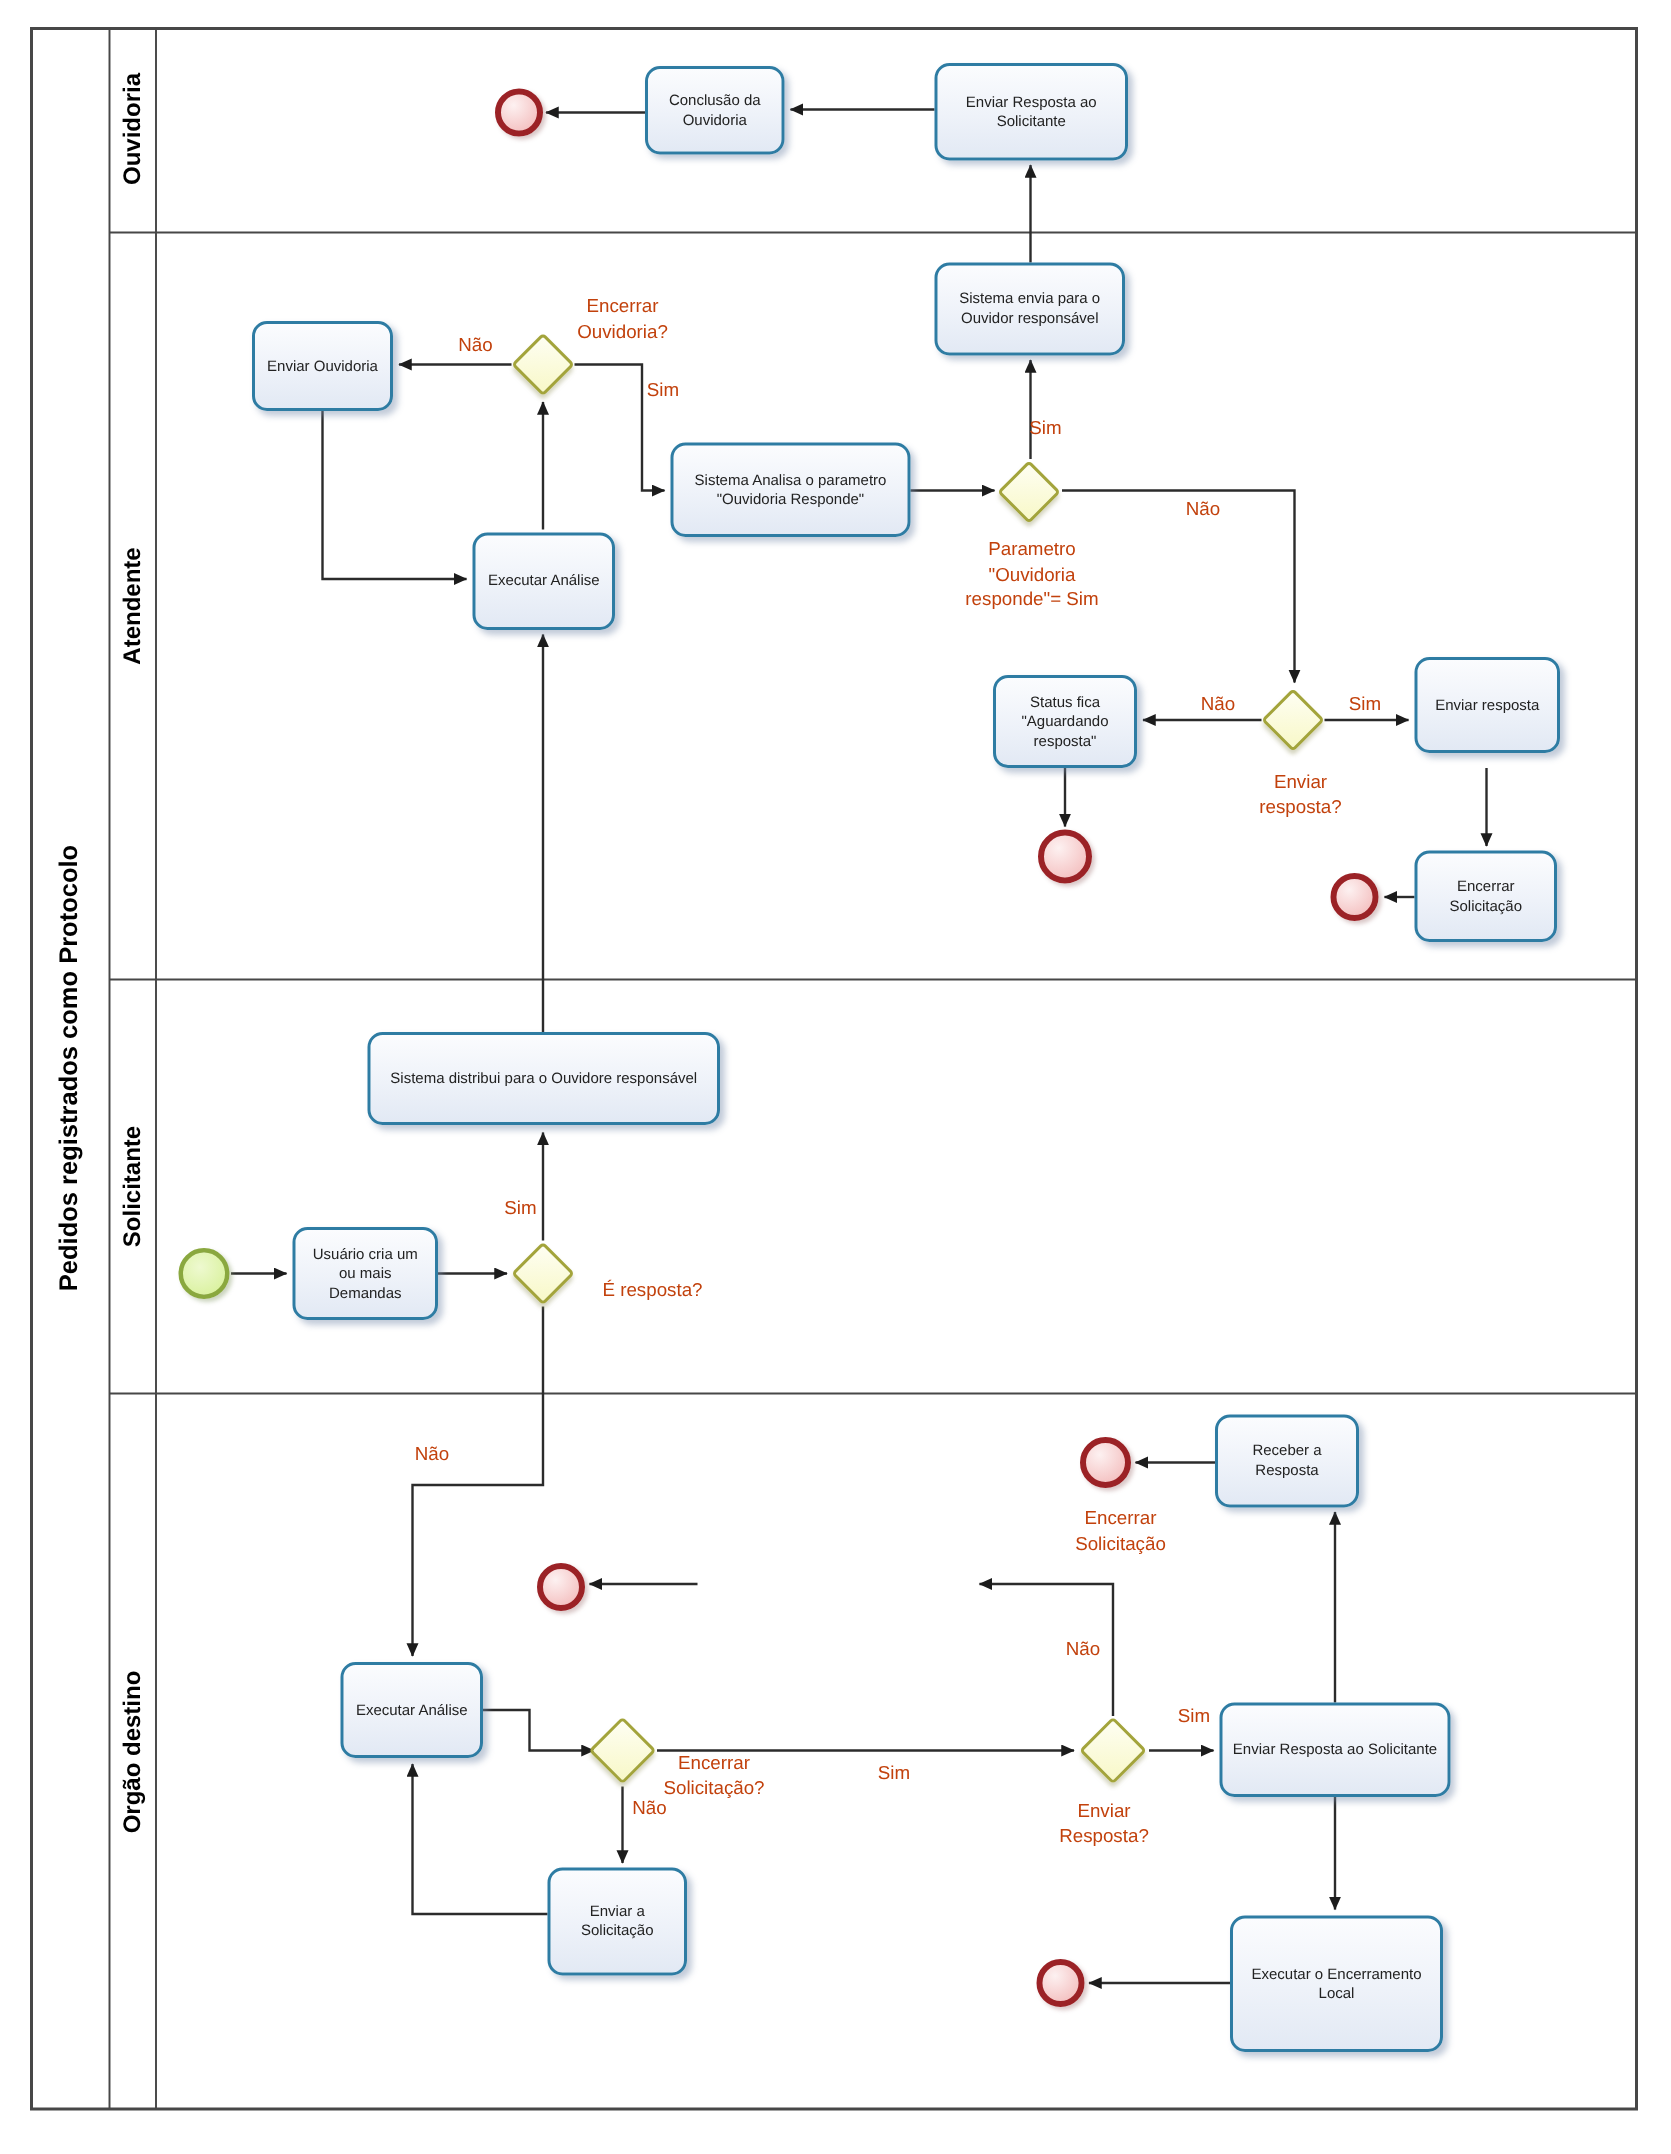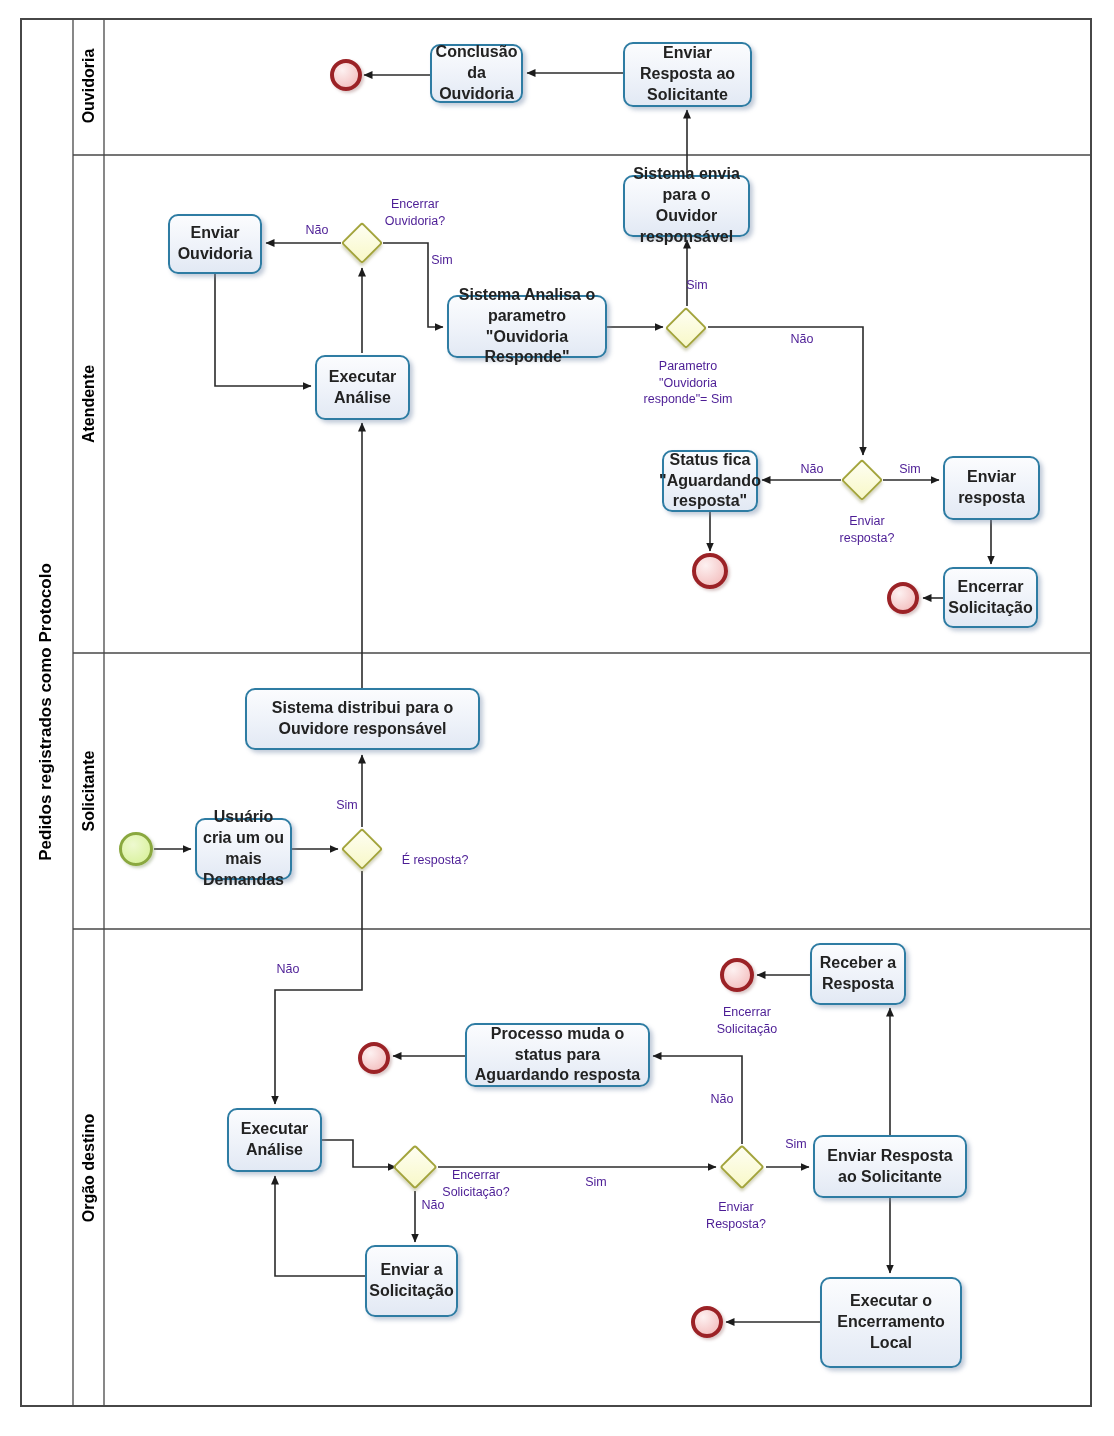--- a/index.html
+++ b/index.html
@@ -3,31 +3,31 @@
 <meta charset="utf-8">
 <style>
   html,body{margin:0;padding:0;background:#fff;}
   #stage{position:relative;width:1114px;height:1436px;background:#fff;overflow:hidden;
          font-family:"Liberation Sans",sans-serif;color:#222;}
   #edges{position:absolute;left:0;top:0;pointer-events:none;}
   .task{position:absolute;box-sizing:border-box;border:2px solid #2e7ca3;border-radius:10px;
         background:linear-gradient(180deg,#fbfcfe 0%,#eef2f9 55%,#e2e9f4 100%);
         box-shadow:3px 3px 4px rgba(120,140,170,.45);
         display:flex;align-items:center;justify-content:center;text-align:center;
-        font-size:16px;line-height:1.3;padding:3px 6px;color:#222;font-weight:bold;}
+        font-size:10px;line-height:1.3;padding:3px 6px;color:#222;}
   .gateway{position:absolute;box-sizing:border-box;width:30px;height:30px;
         border:2px solid #a3a43b;border-radius:3px;
         background:linear-gradient(135deg,#fefef2 0%,#f8f8c8 100%);
         transform:rotate(45deg);box-shadow:2px 2px 3px rgba(160,160,110,.45);}
   .event{position:absolute;box-sizing:border-box;border-radius:50%;}
   .event-end{border:4px solid #9b2226;background:radial-gradient(circle at 35% 30%,#fdf1f1,#f2b6b6);
         box-shadow:2px 2px 3px rgba(170,130,130,.45);}
   .event-start{border:3px solid #8aa83f;background:radial-gradient(circle at 40% 35%,#eef9d0,#d5f093);
         box-shadow:2px 2px 3px rgba(140,160,110,.45);}
-  .elabel{position:absolute;font-size:12.5px;line-height:1.32;color:#4c1d95;text-align:center;}
+  .elabel{position:absolute;font-size:12.5px;line-height:1.32;color:#c2410c;text-align:center;}
   .lane-label{position:absolute;font-weight:bold;font-size:16px;color:#000;white-space:nowrap;
         transform:translate(-50%,-50%) rotate(-90deg);}
   .pool-title{position:absolute;font-weight:bold;font-size:17px;color:#000;white-space:nowrap;
         transform:translate(-50%,-50%) rotate(-90deg);}
 </style>
 </head>
 <body>
 
 <div id="stage">
 
@@ -103,34 +103,33 @@
   <div class="gateway" style="left:671px;top:313px;"></div>
   <div class="elabel" style="left:680px;top:277px;width:34px;">Sim</div>
   <div class="elabel" style="left:785px;top:331px;width:34px;">Não</div>
   <div class="elabel" style="left:633px;top:358px;width:110px;">Parametro "Ouvidoria responde"= Sim</div>
   <div class="task" style="left:662px;top:450px;width:96px;height:62px;">Status fica "Aguardando resposta"</div>
   <div class="event event-end" style="left:692px;top:553px;width:36px;height:36px;"></div>
   <div class="gateway" style="left:847px;top:465px;"></div>
   <div class="elabel" style="left:795px;top:461px;width:34px;">Não</div>
   <div class="elabel" style="left:893px;top:461px;width:34px;">Sim</div>
   <div class="elabel" style="left:831px;top:513px;width:72px;">Enviar resposta?</div>
-  <div class="task" style="left:943px;top:456px;width:97px;height:64px;">Enviar resposta</div>
+  <div class="task" style="left:943px;top:438px;width:97px;height:64px;">Enviar resposta</div>
   <div class="task" style="left:943px;top:567px;width:95px;height:61px;">Encerrar Solicitação</div>
   <div class="event event-end" style="left:887px;top:582px;width:32px;height:32px;"></div>
 
   <div class="task" style="left:245px;top:688px;width:235px;height:62px;">Sistema distribui para o Ouvidore responsável</div>
   <div class="event event-start" style="left:119px;top:832px;width:34px;height:34px;"></div>
   <div class="task" style="left:195px;top:818px;width:97px;height:62px;">Usuário cria um ou mais Demandas</div>
   <div class="gateway" style="left:347px;top:834px;"></div>
   <div class="elabel" style="left:330px;top:797px;width:34px;">Sim</div>
   <div class="elabel" style="left:392px;top:852px;width:86px;">É resposta?</div>
 
   <div class="elabel" style="left:270px;top:961px;width:36px;">Não</div>
   <div class="event event-end" style="left:358px;top:1042px;width:32px;height:32px;"></div>
-  <div class="task" style="left:465px;top:1023px;width:185px;height:64px;">Processo muda o status para Aguardando resposta</div>
   <div class="event event-end" style="left:720px;top:958px;width:34px;height:34px;"></div>
   <div class="elabel" style="left:701px;top:1004px;width:92px;">Encerrar Solicitação</div>
   <div class="task" style="left:810px;top:943px;width:96px;height:62px;">Receber a Resposta</div>
   <div class="task" style="left:227px;top:1108px;width:95px;height:64px;">Executar Análise</div>
   <div class="gateway" style="left:399px;top:1151px;width:32px;height:32px;"></div>
   <div class="elabel" style="left:428px;top:1119px;width:96px;margin-top:48px;">Encerrar Solicitação?</div>
   <div class="elabel" style="left:415px;top:1197px;width:36px;">Não</div>
   <div class="elabel" style="left:578px;top:1174px;width:36px;">Sim</div>
   <div class="task" style="left:365px;top:1245px;width:93px;height:72px;">Enviar a Solicitação</div>
   <div class="gateway" style="left:726px;top:1151px;width:32px;height:32px;"></div>

